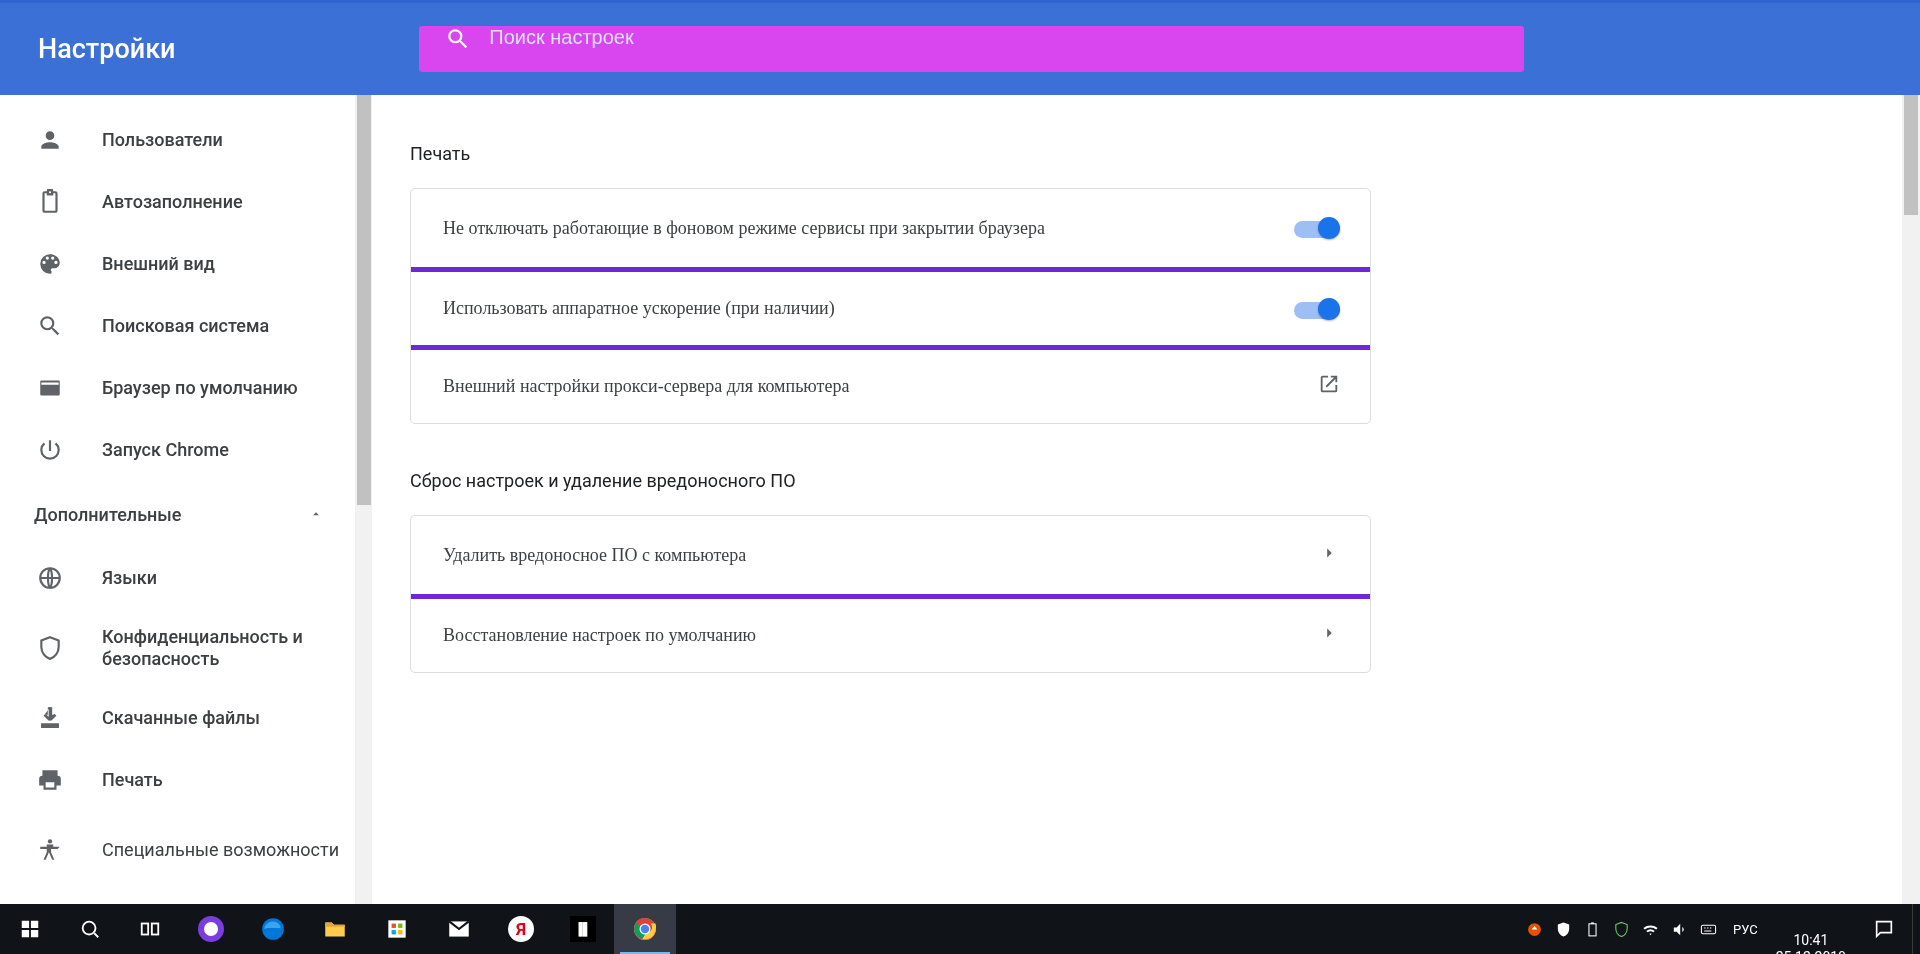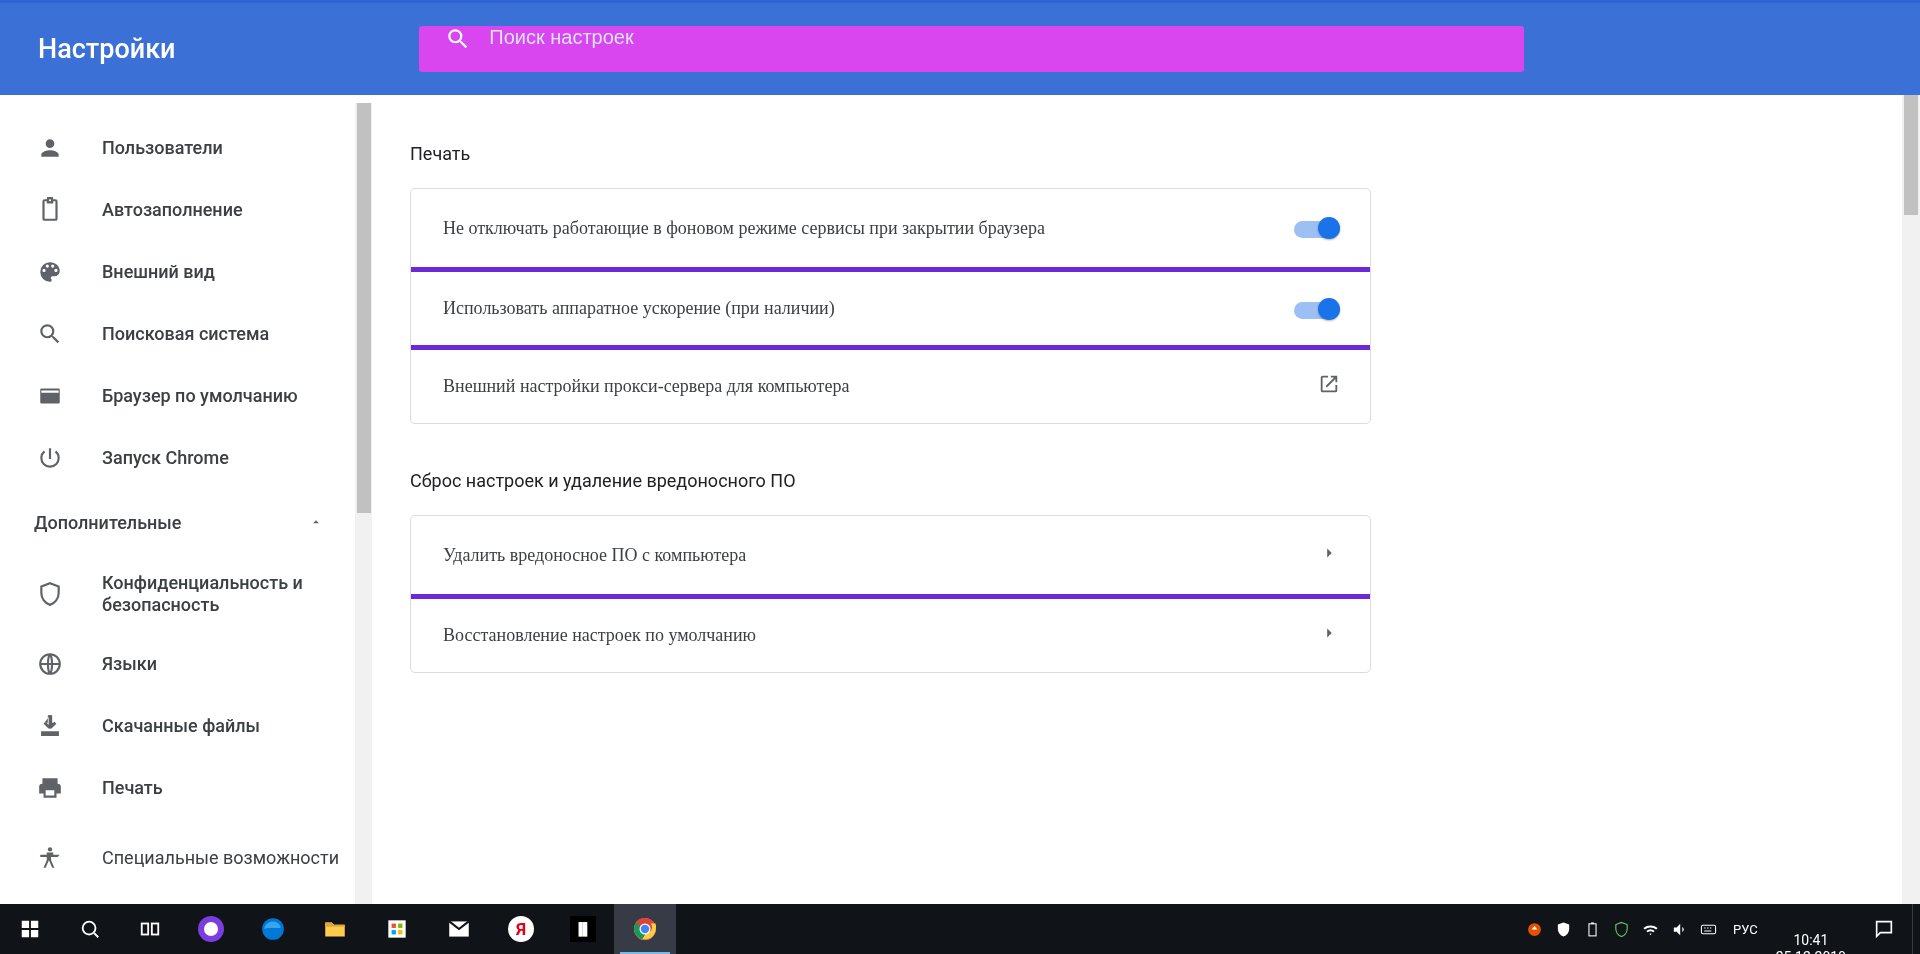--- a/index.html
+++ b/index.html
@@ -11,21 +11,21 @@
 .header { height: 92px; background: #3b70d6; display: flex; align-items: center; color:#fff; }
 .header-title { font-size: 27px; font-weight: 500; margin-left: 38px; }
 .search-wrap { margin-left: auto; margin-right: auto; width: 1105px; position:relative; left: -76px; }
 .search { display:flex; align-items:flex-start; height:46px; background:#d946ef; border-radius:3px; padding:0 8px; }
 .search svg { width:26px; height:26px; margin:0 18px; fill:#fff; }
 .search input { flex:1; background:transparent; border:none; outline:none; color:#fff; font-size:20px; }
 .search input::placeholder{ color:#d9e2f7; }
 
 
 .body { flex:1; display:flex; min-height:0; }
-.sidebar-wrap{ width:372px; display:flex;margin-top:8px; }
+.sidebar-wrap{ width:372px; display:flex; }
 .sidebar { width:380px; overflow:hidden auto; padding-top:14px; }
 .strack { width:18px; background:#f1f1f1; position:relative; }
 .sthumb { position:absolute; left:2px; width:14px; background:#c1c1c1; border-radius:0; top:0; height:410px; }
 .nav-item { display:flex; align-items:center; height:62px; padding-left:34px; cursor:pointer; color:#3c4043; }
 .nav-icon{ width:32px; display:flex; justify-content:center; }
 .nav-icon svg{ width:26px;height:26px; fill:#5f6368; }
 .nav-label{ margin-left:36px; font-size:18px; color:#3c4043; font-weight:500; flex:1; line-height:1.25; }
 .nav-item.accessibility .nav-label{ font-weight:400;}
 .nav-item.twoline{ height:78px; }
 .section-head{ display:flex; align-items:center; height:66px; padding-left:34px; padding-right:32px; color:#3c4043; font-size:18px; font-weight:500; cursor:pointer; }
@@ -146,36 +146,36 @@
           <span class="nav-label">Запуск Chrome</span>
         </div>
 
         <div class="section-head">
           <span>Дополнительные</span>
           <span class="arrow"><svg viewBox="0 0 24 24">
                 <path d="M7 14l5-5 5 5z"></path>
               </svg></span>
         </div>
 
-        <div class="nav-item twoline">
-          <span class="nav-icon">
-              <svg viewBox="0 0 24 24">
-                <path d="M12 2l8 3v6c0 5-3.4 9.7-8 11-4.6-1.3-8-6-8-11V5z" fill="none" stroke="#5f6368" stroke-width="2"></path>
-              </svg>
-            </span>
-          <span class="nav-label">Конфиденциальность и безопасность</span>
-        </div>
         <div class="nav-item">
           <span class="nav-icon">
               <svg viewBox="0 0 24 24">
                 <circle cx="12" cy="12" r="9" fill="none" stroke="#5f6368" stroke-width="2"></circle>
                 <path d="M3 12h18M12 3c2.5 3 2.5 15 0 18M12 3c-2.5 3-2.5 15 0 18" fill="none" stroke="#5f6368" stroke-width="2"></path>
               </svg>
             </span>
           <span class="nav-label">Языки</span>
+        </div>
+        <div class="nav-item twoline">
+          <span class="nav-icon">
+              <svg viewBox="0 0 24 24">
+                <path d="M12 2l8 3v6c0 5-3.4 9.7-8 11-4.6-1.3-8-6-8-11V5z" fill="none" stroke="#5f6368" stroke-width="2"></path>
+              </svg>
+            </span>
+          <span class="nav-label">Конфиденциальность и безопасность</span>
         </div>
         <div class="nav-item">
           <span class="nav-icon">
               <svg viewBox="0 0 24 24">
                 <path d="M5 20h14v-2H5zm7-18L12 14m0 0l-5-5m5 5l5-5" fill="none" stroke="#5f6368" stroke-width="2.5"></path>
                 <path d="M12 2v12l5-5h-3V2h-4v7H7z"></path>
               </svg>
             </span>
           <span class="nav-label">Скачанные файлы</span>
         </div>

